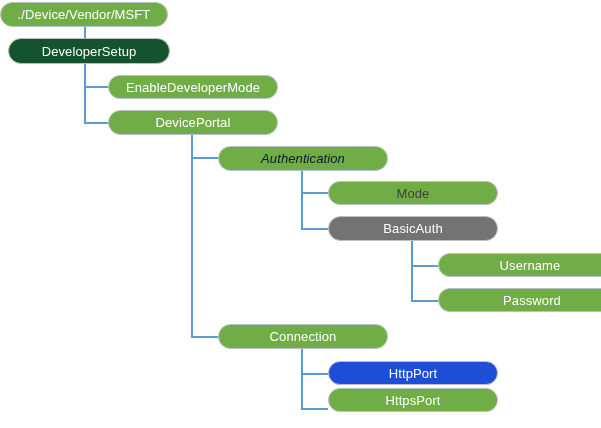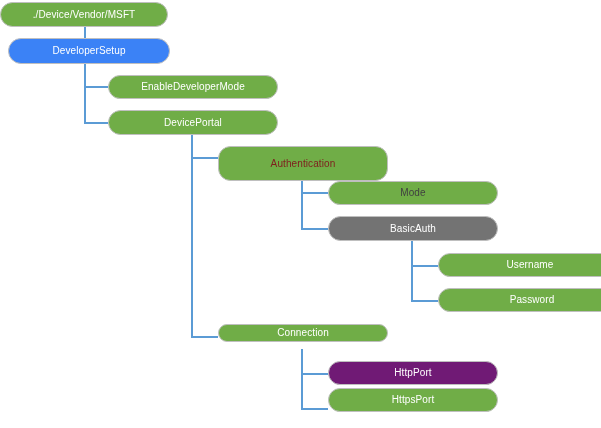--- a/index.html
+++ b/index.html
@@ -17,21 +17,21 @@
     height: 428px;
     background: #ffffff;
     overflow: hidden;
   }
   .node {
     position: absolute;
     box-sizing: border-box;
     background: #70AD47;
     border: 1px solid #BFBFBF;
     color: #ffffff;
-    font-size: 10px;
+    font-size: 13px;
     line-height: 1;
     display: flex;
     align-items: center;
     justify-content: center;
     text-align: center;
     letter-spacing: 0.1px;
     white-space: nowrap;
     z-index: 2;
   }
   .node.rounded {
@@ -65,25 +65,25 @@
       <div class="conn h" style="left: 301px; top: 228px; width: 27px; background: rgb(91, 155, 213);"></div>
       <div class="conn v" style="left: 411px; top: 241px; height: 59px; background: rgb(91, 155, 213);"></div>
       <div class="conn h" style="left: 411px; top: 265px; width: 27px; background: rgb(91, 155, 213);"></div>
       <div class="conn h" style="left: 411px; top: 300px; width: 27px; background: rgb(91, 155, 213);"></div>
       <div class="conn v" style="left: 301px; top: 349px; height: 60px; background: rgb(91, 155, 213);"></div>
       <div class="conn h" style="left: 301px; top: 373px; width: 27px; background: rgb(91, 155, 213);"></div>
       <div class="conn h" style="left: 301px; top: 408px; width: 27px; background: rgb(91, 155, 213);"></div>
     </div>
   <div id="node-layer">
       <div class="node rounded" style="left: 0px; top: 2px; width: 168px; height: 25px; background: rgb(112, 173, 71); border-color: rgb(191, 191, 191); color: rgb(255, 255, 255); border-radius: 12.5px;">./Device/Vendor/MSFT</div>
-      <div class="node rounded" style="left: 8px; top: 38px; width: 162px; height: 26px; background: #3b82f6; border-color: rgb(191, 191, 191); color: rgb(255, 255, 255); border-radius: 13px;">DeveloperSetup</div>
+      <div class="node rounded" style="left: 8px; top: 38px; width: 162px; height: 26px; background: #14532d; border-color: rgb(191, 191, 191); color: rgb(255, 255, 255); border-radius: 13px;">DeveloperSetup</div>
       <div class="node rect" style="left: 108px; top: 75px; width: 170px; height: 24px; background: rgb(112, 173, 71); border-color: rgb(191, 191, 191); color: rgb(255, 255, 255);">EnableDeveloperMode</div>
       <div class="node rounded" style="left: 108px; top: 110px; width: 170px; height: 25px; background: rgb(112, 173, 71); border-color: rgb(191, 191, 191); color: rgb(255, 255, 255); border-radius: 12.5px; text-align: center;">DevicePortal</div>
-      <div class="node rounded" style="left: 218px; top: 146px; width: 170px; height: 35px; background: rgb(112, 173, 71); border-color: rgb(191, 191, 191); color: #7f1d1d; border-radius: 12.5px;">Authentication</div>
+      <div class="node rounded" style="left: 218px; top: 146px; width: 170px; height: 25px; background: rgb(112, 173, 71); border-color: rgb(191, 191, 191); color: #0f172a; border-radius: 12.5px; font-style: italic;">Authentication</div>
       <div class="node rect" style="left: 328px; top: 181px; width: 170px; height: 24px; background: rgb(112, 173, 71); border-color: rgb(191, 191, 191); color: #404040;">Mode</div>
       <div class="node rounded" style="left: 328px; top: 216px; width: 170px; height: 25px; background: #737373; border-color: rgb(191, 191, 191); color: rgb(255, 255, 255); border-radius: 12.5px;">BasicAuth</div>
       <div class="node rect" style="left: 438px; top: 253px; width: 184px; height: 24px; background: rgb(112, 173, 71); border-color: rgb(191, 191, 191); color: rgb(255, 255, 255);">Username</div>
       <div class="node rect" style="left: 438px; top: 288px; width: 188px; height: 24px; background: rgb(112, 173, 71); border-color: rgb(191, 191, 191); color: rgb(255, 255, 255);">Password</div>
-      <div class="node rounded" style="left: 218px; top: 324px; width: 170px; height: 18px; background: rgb(112, 173, 71); border-color: rgb(191, 191, 191); color: rgb(255, 255, 255); border-radius: 12.5px;">Connection</div>
-      <div class="node rect" style="left: 328px; top: 361px; width: 170px; height: 24px; background: #701a75; border-color: rgb(191, 191, 191); color: rgb(255, 255, 255);">HttpPort</div>
+      <div class="node rounded" style="left: 218px; top: 324px; width: 170px; height: 25px; background: rgb(112, 173, 71); border-color: rgb(191, 191, 191); color: rgb(255, 255, 255); border-radius: 12.5px;">Connection</div>
+      <div class="node rect" style="left: 328px; top: 361px; width: 170px; height: 24px; background: #1d4ed8; border-color: rgb(191, 191, 191); color: rgb(255, 255, 255);">HttpPort</div>
       <div class="node rect" style="left: 328px; top: 388px; width: 170px; height: 24px; background: rgb(112, 173, 71); border-color: rgb(191, 191, 191); color: rgb(255, 255, 255);">HttpsPort</div>
     </div>
 </div>
 
 </body></html>

